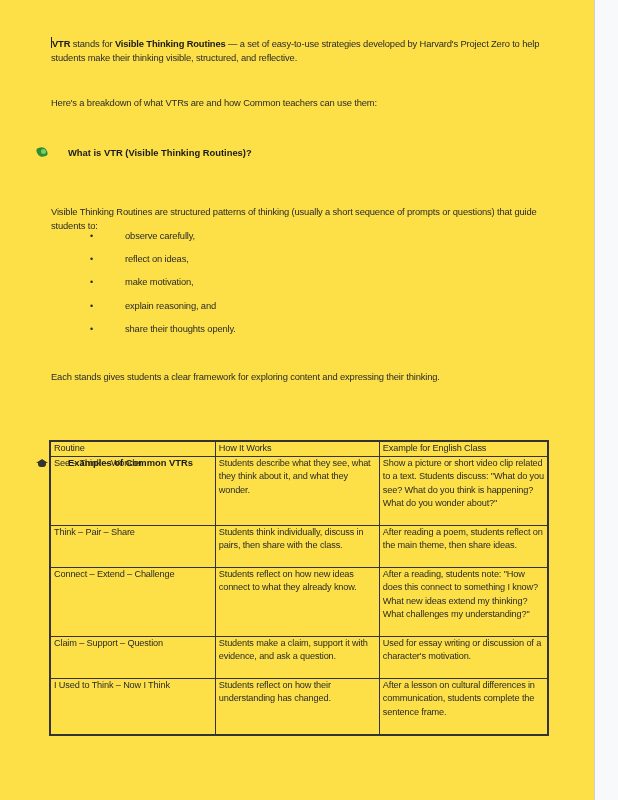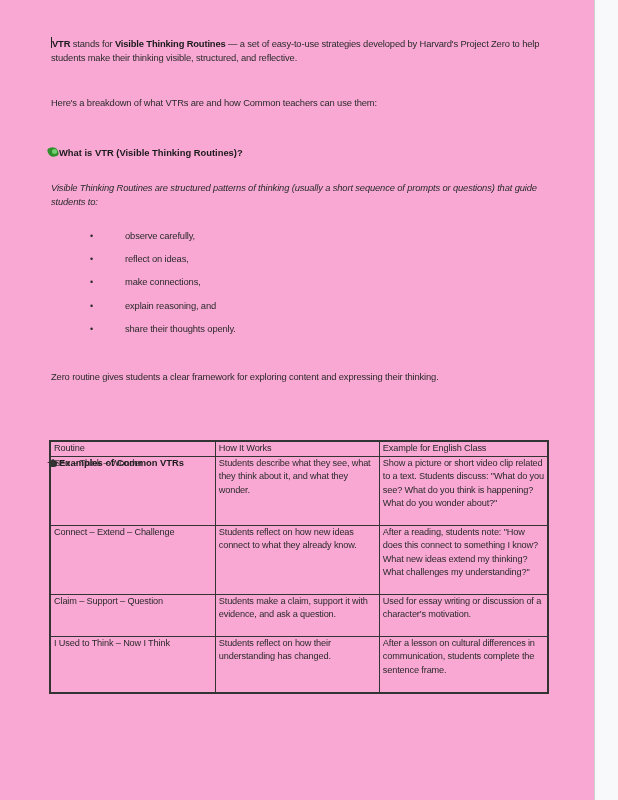--- a/index.html
+++ b/index.html
@@ -3,30 +3,30 @@
 <meta charset="utf-8">
 <style>
   html, body { margin:0; padding:0; }
   body {
     width:618px; height:800px; overflow:hidden; position:relative;
     background:#ffffff;
     font-family:"Liberation Sans", sans-serif;
     color:#2a2a2a;
   }
   .page {
-    position:absolute; left:0; top:0; width:594px; height:800px; background:#f9a8d4;
+    position:absolute; left:0; top:0; width:594px; height:800px; background:#fde047;
   }
   .side-panel {
     position:absolute; left:594px; top:0; width:24px; height:800px;
     background:#f8f9fb; border-left:1px solid #cfcfcf;
   }
   .p { position:absolute; left:51px; width:495px; font-size:9.4px; line-height:14px; letter-spacing:-0.15px; }
   .p b { font-weight:bold; color:#1a1a1a; }
   .cursor { display:inline-block; width:1px; height:11px; background:#222; vertical-align:-1px; margin-right:0; }
-  .h { position:absolute; left:47px; font-size:9.4px; font-weight:bold; color:#1a1a1a; display:flex; align-items:center; gap:0; }
+  .h { position:absolute; left:36px; font-size:9.4px; font-weight:bold; color:#1a1a1a; display:flex; align-items:center; gap:20px; }
   .icon-leaf {
     width:12px; height:12px; display:inline-block; position:relative;
   }
   .icon-leaf::before {
     content:""; position:absolute; left:1px; top:1px; width:10px; height:10px;
     background:#2f8f2f; border-radius:3px 6px 3px 6px; transform:rotate(-20deg);
   }
   .icon-leaf::after {
     content:""; position:absolute; left:5px; top:3px; width:5px; height:5px;
     background:#6fd06f; border-radius:50%;
@@ -64,48 +64,53 @@
     <span class="cursor"></span><b>VTR</b><span> stands for </span><b>Visible Thinking Routines</b><span> — a set of easy-to-use strategies developed by Harvard's Project Zero to help students make their thinking visible, structured, and reflective.</span>
   </div>
 
   <div class="p" style="top:96px;">Here's a breakdown of what VTRs are and how Common teachers can use them:</div>
 
   <div class="h" style="top:146px;">
     <span class="icon-leaf"></span>
     <span>What is VTR (Visible Thinking Routines)?</span>
   </div>
 
-  <div class="p" style="top:181px;font-style:italic;">Visible Thinking Routines are structured patterns of thinking (usually a short sequence of prompts or questions) that guide students to:</div>
+  <div class="p" style="top:205px;">Visible Thinking Routines are structured patterns of thinking (usually a short sequence of prompts or questions) that guide students to:</div>
 
   <ul class="bullets">
     <li><span class="dot">•</span><span>observe carefully,</span></li>
     <li><span class="dot">•</span><span>reflect on ideas,</span></li>
-    <li><span class="dot">•</span><span>make connections,</span></li>
+    <li><span class="dot">•</span><span>make motivation,</span></li>
     <li><span class="dot">•</span><span>explain reasoning, and</span></li>
     <li><span class="dot">•</span><span>share their thoughts openly.</span></li>
   </ul>
 
-  <div class="p" style="top:370px;">Zero routine gives students a clear framework for exploring content and expressing their thinking.</div>
+  <div class="p" style="top:370px;">Each stands gives students a clear framework for exploring content and expressing their thinking.</div>
 
   <div class="h" style="top:417px;margin-top:40px;">
     <span class="icon-cap"></span>
     <span>Examples of Common VTRs</span>
   </div>
 
   <table class="vtr">
     <tbody>
         <tr>
       <th class="c1">Routine</th>
       <th class="c2">How It Works</th>
       <th class="c3">Example for English Class</th>
     </tr>
     <tr class="r1">
       <td>See – Think – Wonder</td>
       <td>Students describe what they see, what they think about it, and what they wonder.</td>
       <td>Show a picture or short video clip related to a text. Students discuss: "What do you see? What do you think is happening? What do you wonder about?"</td>
+    </tr>
+    <tr class="r2">
+      <td>Think – Pair – Share</td>
+      <td>Students think individually, discuss in pairs, then share with the class.</td>
+      <td>After reading a poem, students reflect on the main theme, then share ideas.</td>
     </tr>
     <tr class="r3">
       <td>Connect – Extend – Challenge</td>
       <td>Students reflect on how new ideas connect to what they already know.</td>
       <td>After a reading, students note: "How does this connect to something I know? What new ideas extend my thinking? What challenges my understanding?"</td>
     </tr>
     <tr class="r4">
       <td>Claim – Support – Question</td>
       <td>Students make a claim, support it with evidence, and ask a question.</td>
       <td>Used for essay writing or discussion of a character's motivation.</td>

